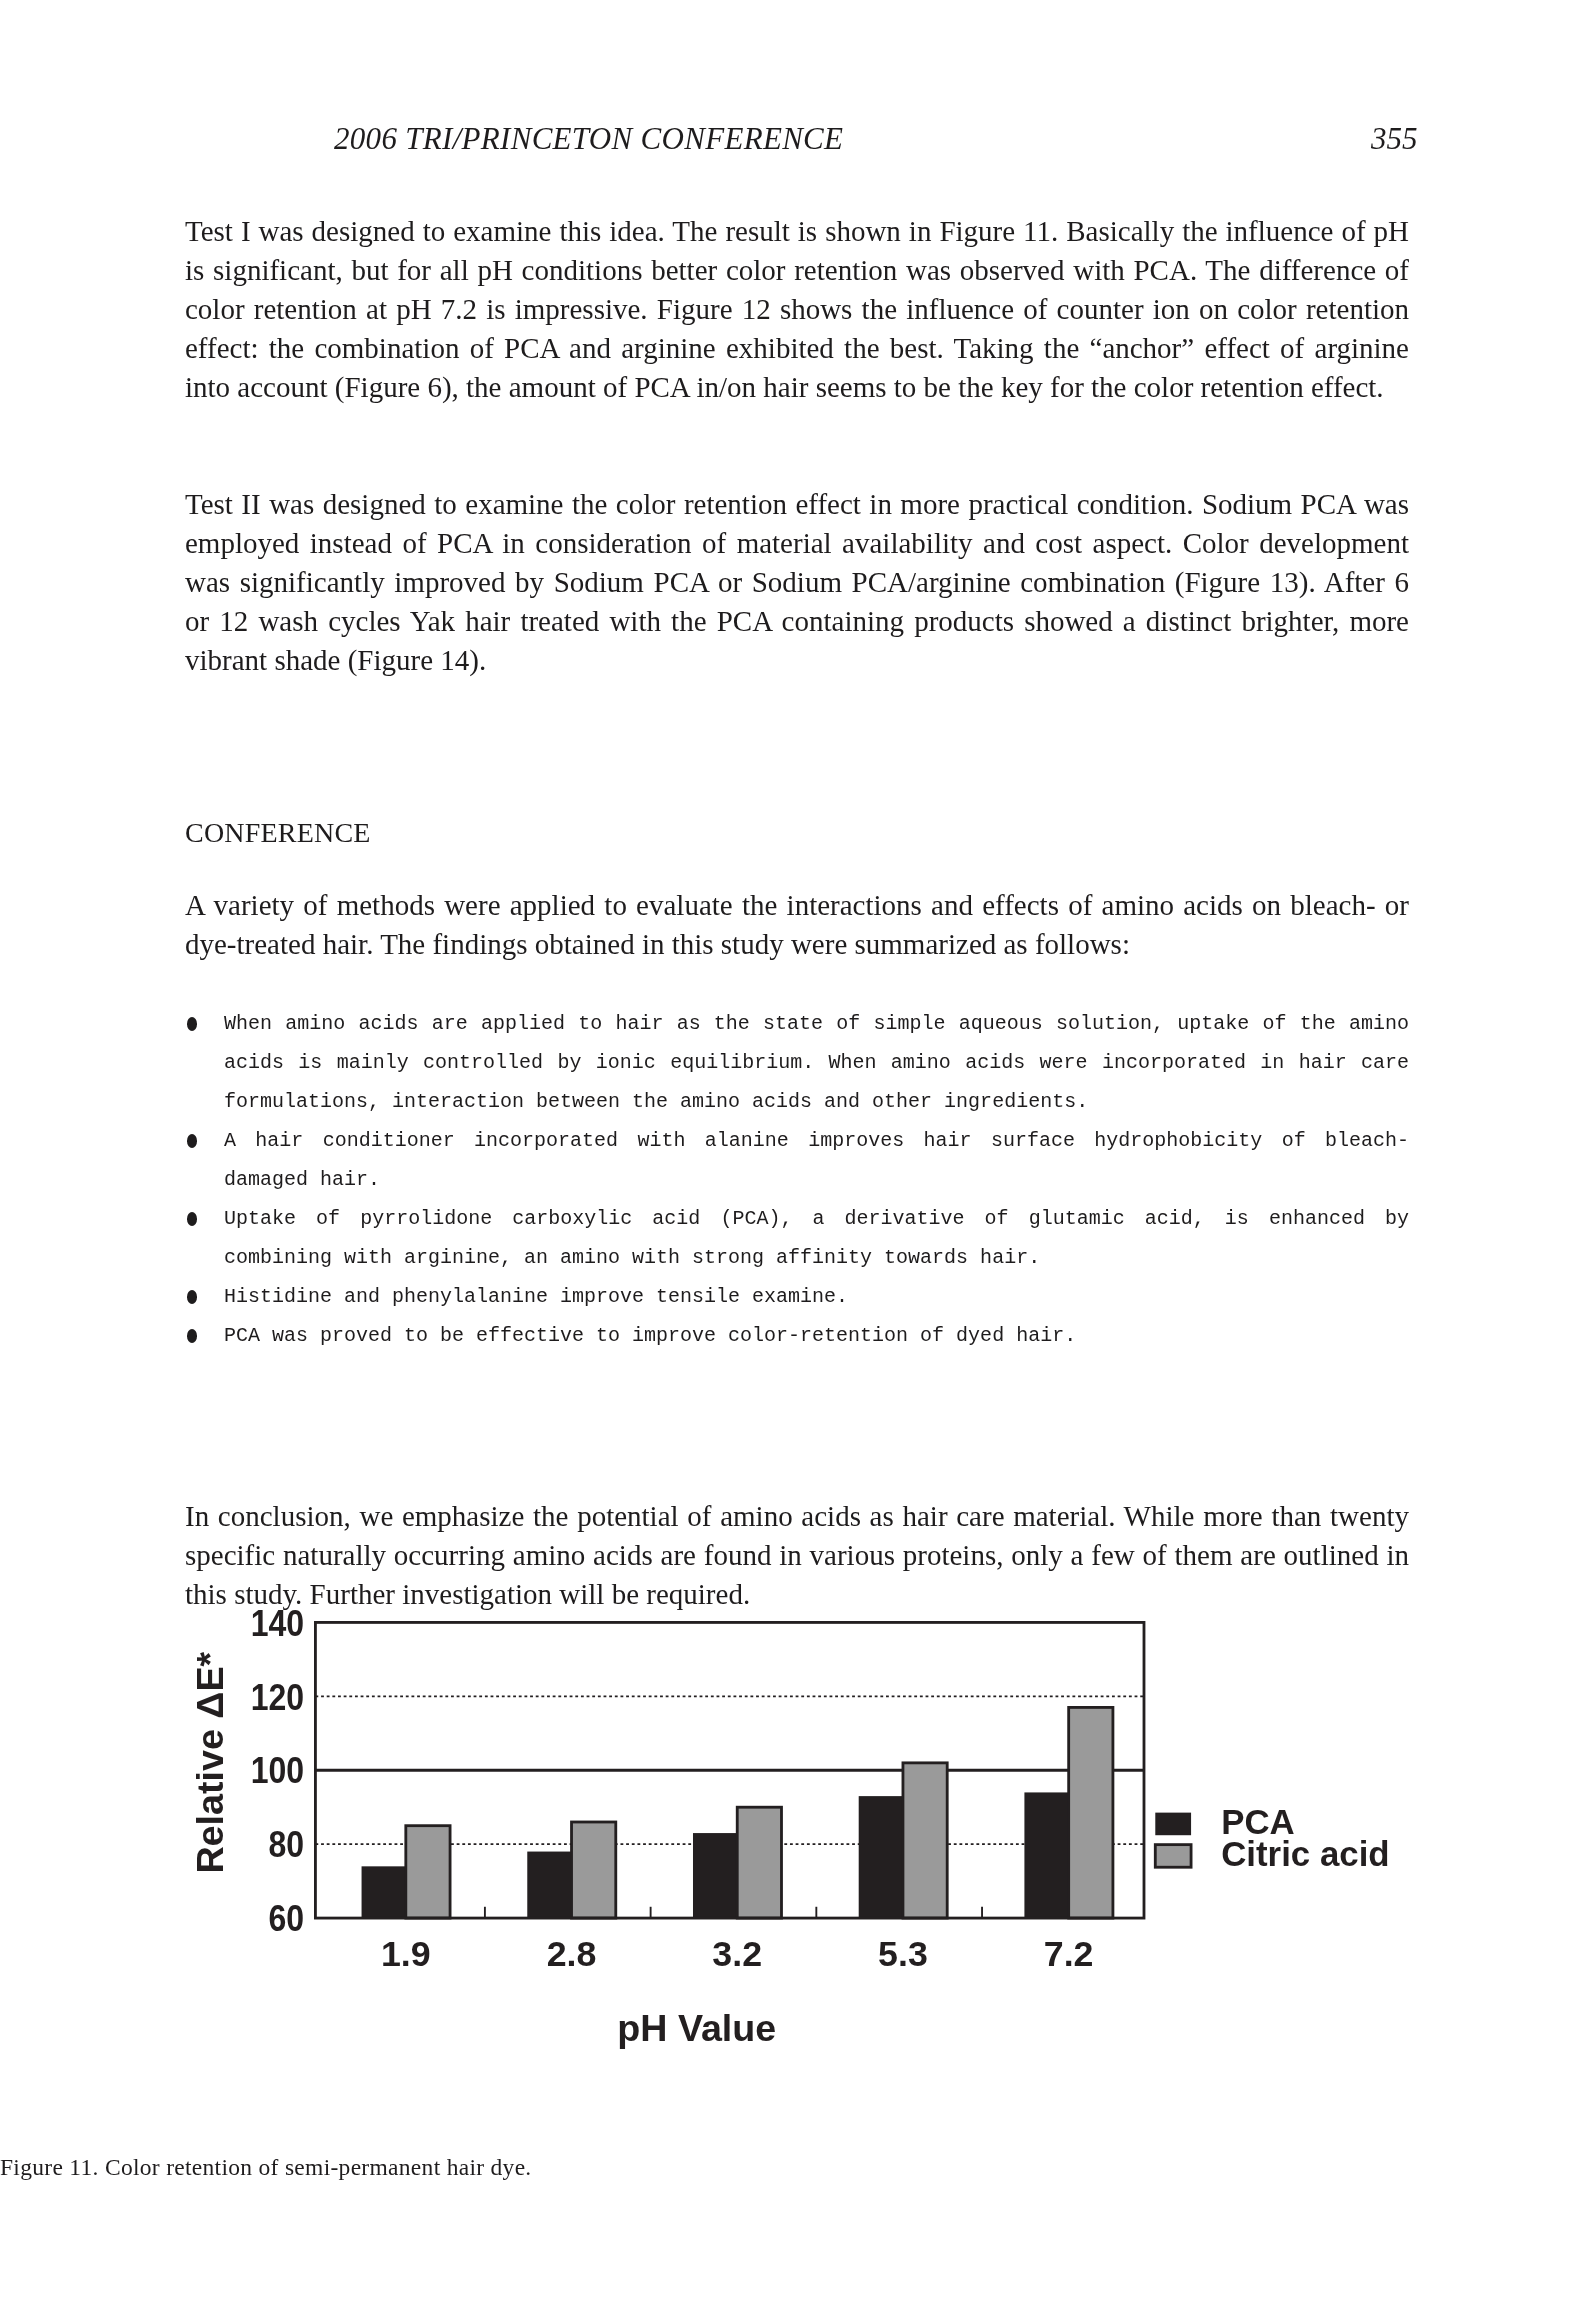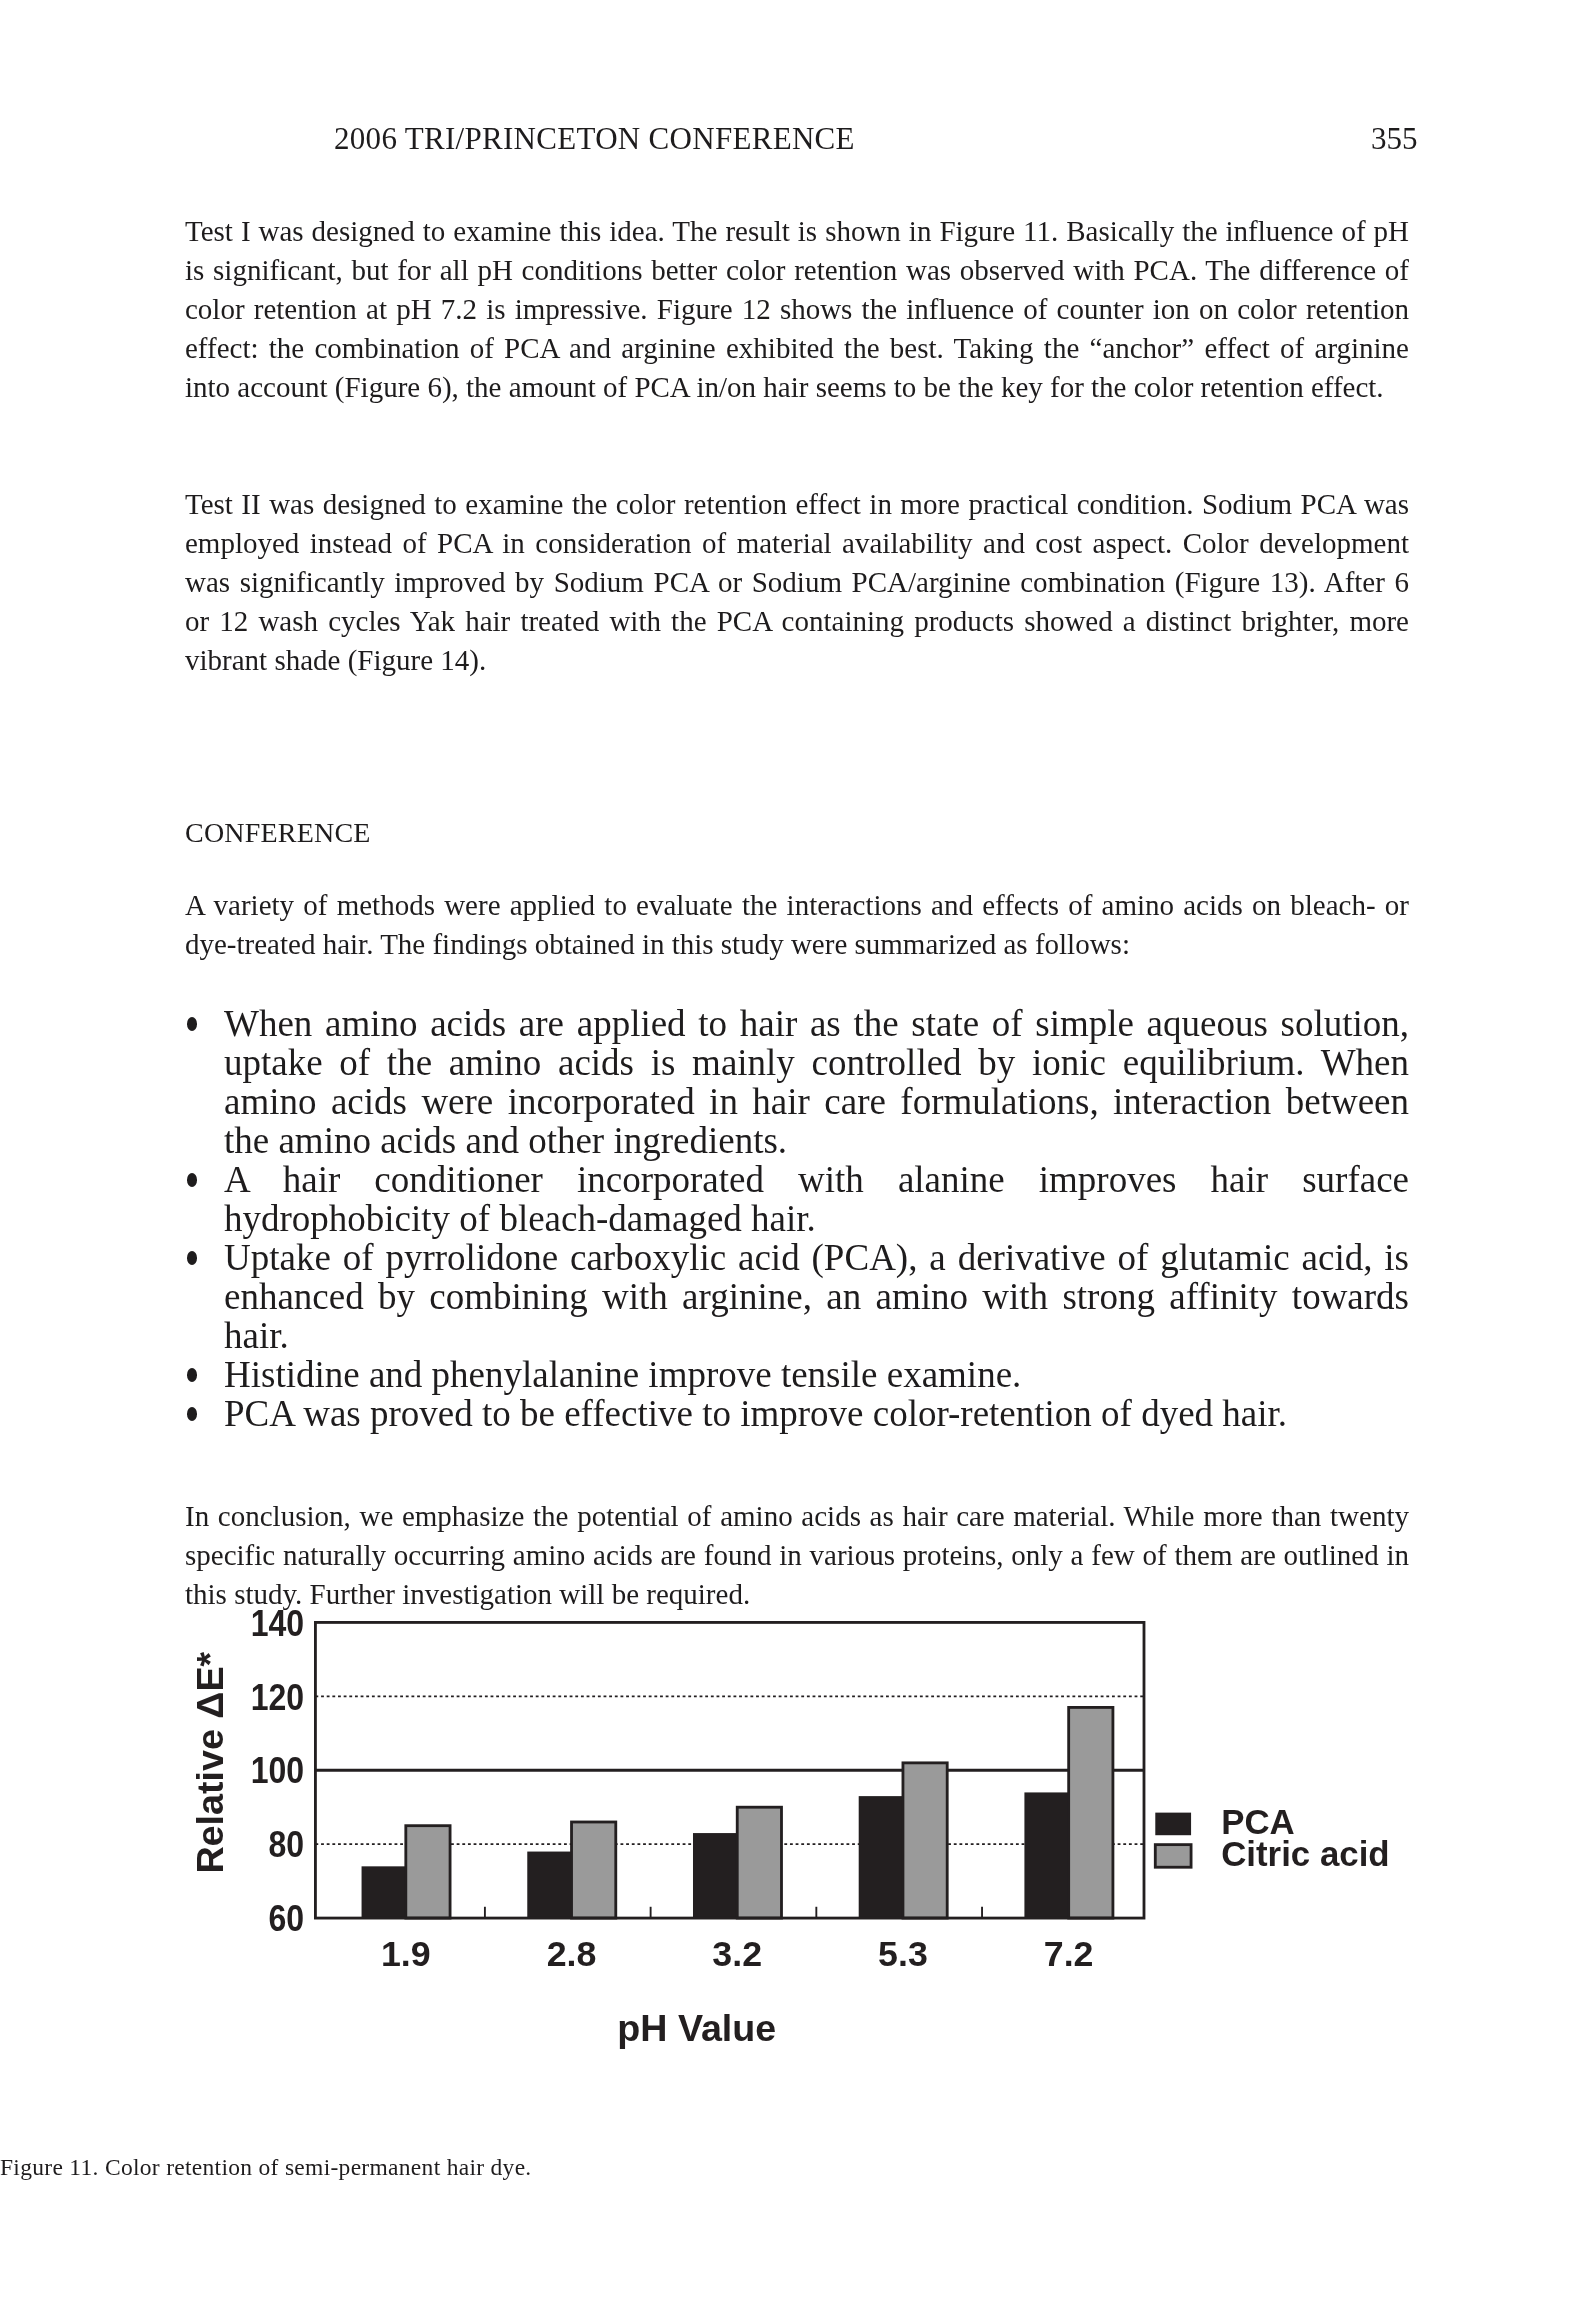--- a/index.html
+++ b/index.html
@@ -1,25 +1,25 @@
 <!DOCTYPE html>
 <html style="font-size:15px"><head>
 <meta charset="utf-8">
 <style>
   html, body { margin:0; padding:0; background:#ffffff; }
   body { width:1595px; height:2308px; position:relative; overflow:hidden;
          font-family:"Liberation Serif","DejaVu Serif",serif; color:#1e1c1d; }
-  .running-head { position:absolute; top:121px; left:0; width:1464px; height:38px; }
+  .running-head { position:absolute; top:121px; left:0; width:1464px; height:38px;font-style:italic; }
   .running-title { position:absolute; left:334px; top:0; font-size:31px; letter-spacing:0.3px; }
   .page-num { position:absolute; left:1371px; top:0; font-size:31px; }
   .para { position:absolute; left:185px; width:1224px; font-size:29px; line-height:39px;
           text-align:justify; margin:0; }
   .heading { position:absolute; left:185px; top:817px; font-size:28px; letter-spacing:0.2px; }
   .bullets { position:absolute; left:185px; top:1004px; width:1224px; margin:0; padding:0; list-style:none;
-             font-size:37px; line-height:39px; }
+             font-size:20px; line-height:39px;font-family:Liberation Mono, monospace; }
   .bullets li { position:relative; padding-left:39px; text-align:justify; }
   .bullet-dot { position:absolute; left:1.9px; top:13px; width:10.4px; height:14px; border-radius:50%; background:#1e1c1d; }
   
   .chart { position:absolute; left:0; top:0; width:1595px; height:2308px; pointer-events:none; }
   .chart svg { position:absolute; left:0; top:0; }
   .caption { position:absolute; top:2154px; left:0; width:1595px; text-align:left; font-size:23.5px; letter-spacing:0.3px; }
 </style>
 </head>
 <body>
 

